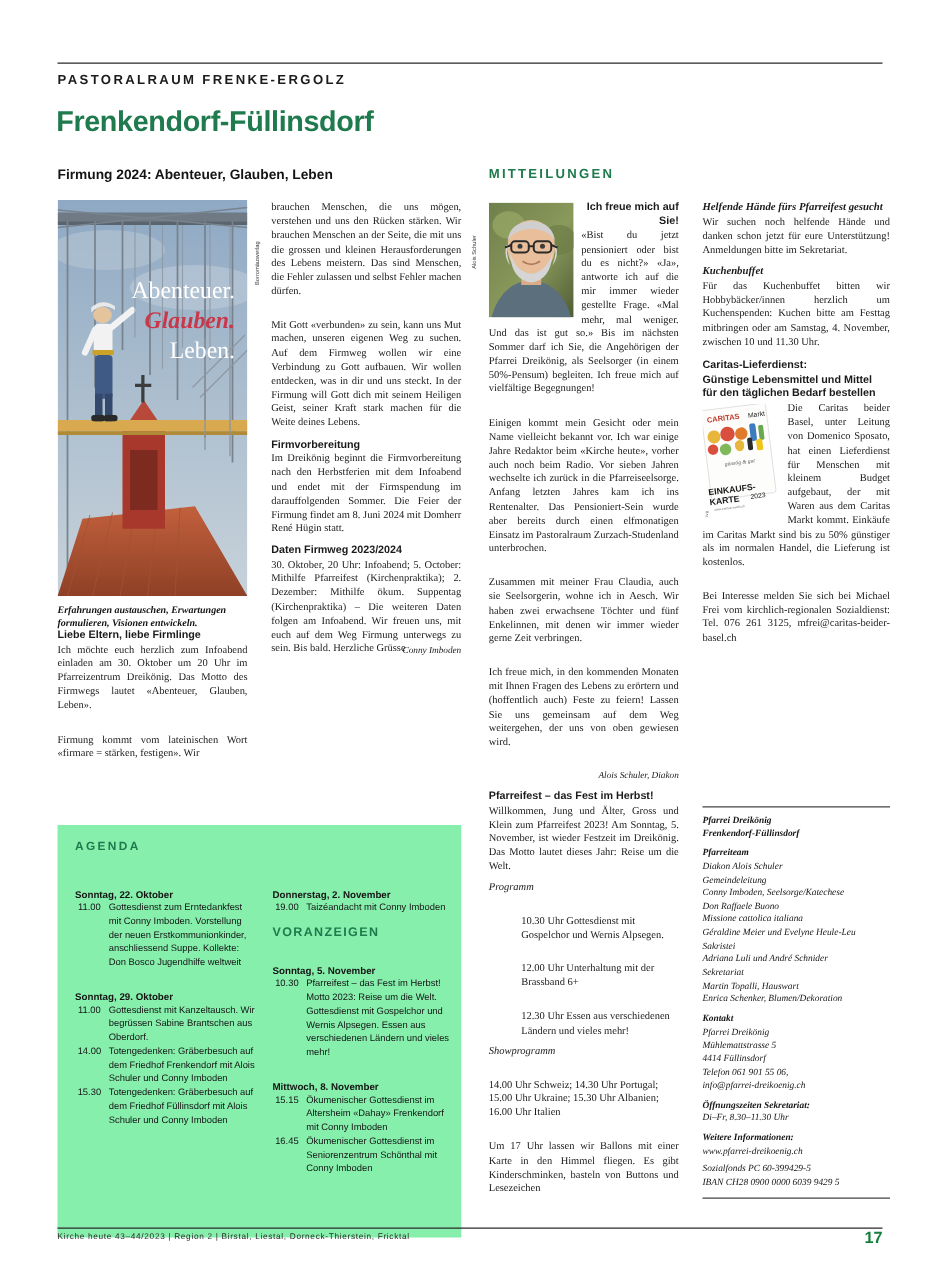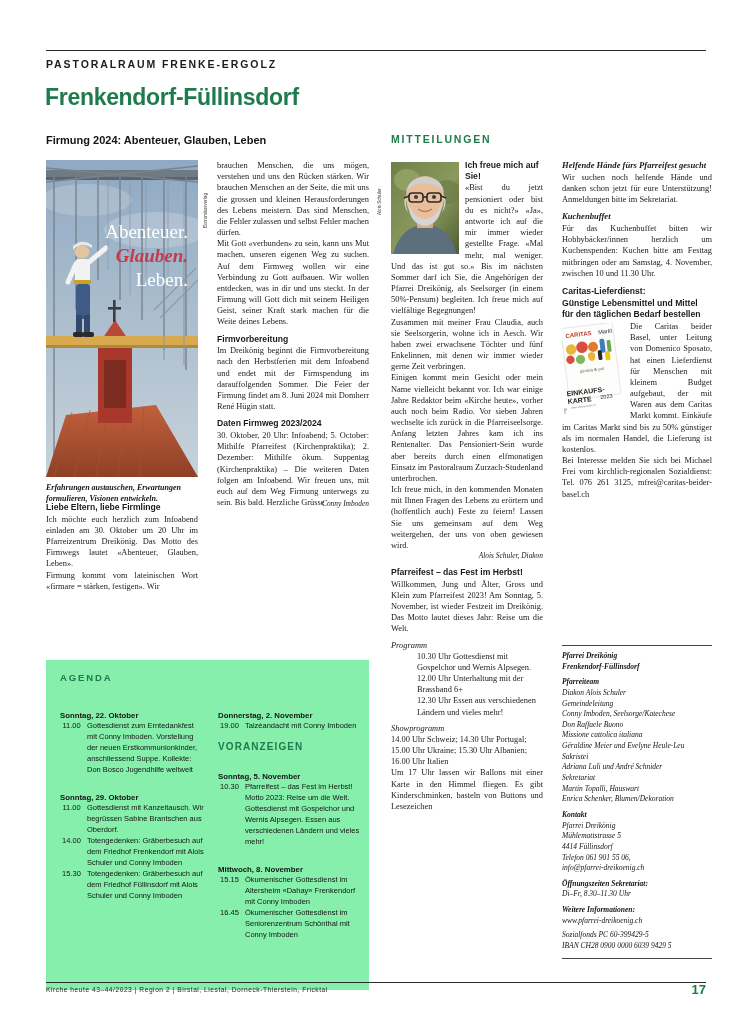--- a/index.html
+++ b/index.html
@@ -37,21 +37,21 @@
   .mitteilungen {
     position:absolute; left:391px; top:133px;
     font-family:"Liberation Sans", sans-serif;
     font-weight:bold; font-size:10.5px; letter-spacing:1.8px;
     color:#1f7a4d;
   }
 
   
   .col { position:absolute; font-size:8.4px; line-height:1.33; text-align:justify; }
   .col p { margin:0 0 0 0; text-indent:0; }
-  .col p + p { margin-top:0; }
+  .col p + p { margin-top:16px; }
   #col1 { left:46px; top:160px; width:152px; }
   #col2 { left:217px; top:160px; width:152px; }
   #col3 { left:391px; top:160px; width:152px; }
   #col4 { left:562px; top:160px; width:150px; }
 
   .sub {
     font-family:"Liberation Sans", sans-serif;
     font-weight:bold; font-size:8.6px; line-height:1.25;
     margin-top:6px; margin-bottom:1px; text-align:left;
   }
@@ -276,24 +276,24 @@
           <rect x="36" y="31" width="14" height="9" rx="3"></rect>
           <line x1="32" y1="35" x2="36" y2="35"></line>
           <line x1="18" y1="34" x2="13" y2="36"></line>
           <line x1="50" y1="34" x2="55" y2="36"></line>
         </g>
         <ellipse cx="25" cy="35" rx="2" ry="2" fill="#3b3b3b"></ellipse>
         <ellipse cx="43" cy="35" rx="2" ry="2" fill="#3b3b3b"></ellipse>
         <path d="M27 47 Q34 52 41 47" stroke="#b07a5e" stroke-width="1.4" fill="none"></path>
       </svg>
     </div>
-    <div class="sub" style="margin-top:0;">Ich freue mich auf Sie!</div>
+    <div class="sub" style="margin-top:0;text-align:right;">Ich freue mich auf Sie!</div>
     <p>«Bist du jetzt pensioniert oder bist du es nicht?» «Ja», antworte ich auf die mir immer wieder gestellte Frage. «Mal mehr, mal weniger. Und das ist gut so.» Bis im nächsten Sommer darf ich Sie, die Angehörigen der Pfarrei Dreikönig, als Seelsorger (in einem 50%-Pensum) begleiten. Ich freue mich auf vielfältige Begegnungen!</p>
+    <p>Einigen kommt mein Gesicht oder mein Name vielleicht bekannt vor. Ich war einige Jahre Redaktor beim «Kirche heute», vorher auch noch beim Radio. Vor sieben Jahren wechselte ich zurück in die Pfarreiseelsorge. Anfang letzten Jahres kam ich ins Rentenalter. Das Pensioniert-Sein wurde aber bereits durch einen elfmonatigen Einsatz im Pastoralraum Zurzach-Studenland unterbrochen.</p>
     <p>Zusammen mit meiner Frau Claudia, auch sie Seelsorgerin, wohne ich in Aesch. Wir haben zwei erwachsene Töchter und fünf Enkelinnen, mit denen wir immer wieder gerne Zeit verbringen.</p>
-    <p>Einigen kommt mein Gesicht oder mein Name vielleicht bekannt vor. Ich war einige Jahre Redaktor beim «Kirche heute», vorher auch noch beim Radio. Vor sieben Jahren wechselte ich zurück in die Pfarreiseelsorge. Anfang letzten Jahres kam ich ins Rentenalter. Das Pensioniert-Sein wurde aber bereits durch einen elfmonatigen Einsatz im Pastoralraum Zurzach-Studenland unterbrochen.</p>
     <p>Ich freue mich, in den kommenden Monaten mit Ihnen Fragen des Lebens zu erörtern und (hoffentlich auch) Feste zu feiern! Lassen Sie uns gemeinsam auf dem Weg weitergehen, der uns von oben gewiesen wird.</p>
     <p class="ital" style="text-align:right; font-size:7.4px;">Alois Schuler, Diakon</p>
     <div class="sub">Pfarreifest – das Fest im Herbst!</div>
     <p>Willkommen, Jung und Älter, Gross und Klein zum Pfarreifest 2023! Am Sonntag, 5. November, ist wieder Festzeit im Dreikönig. Das Motto lautet dieses Jahr: Reise um die Welt.</p>
     <p class="ital" style="margin-top:5px; text-align:left;">Programm</p>
     <p class="hang" style="text-align:left;">10.30 Uhr Gottesdienst mit Gospelchor und Wernis Alpsegen.</p>
     <p class="hang" style="text-align:left;">12.00 Uhr Unterhaltung mit der Brassband 6+</p>
     <p class="hang" style="text-align:left;">12.30 Uhr Essen aus verschiedenen Ländern und vieles mehr!</p>
     <p class="ital" style="margin-top:5px; text-align:left;">Showprogramm</p>
     <p style="text-align:left;">14.00 Uhr Schweiz; 14.30 Uhr Portugal; 15.00 Uhr Ukraine; 15.30 Uhr Albanien; 16.00 Uhr Italien</p>

